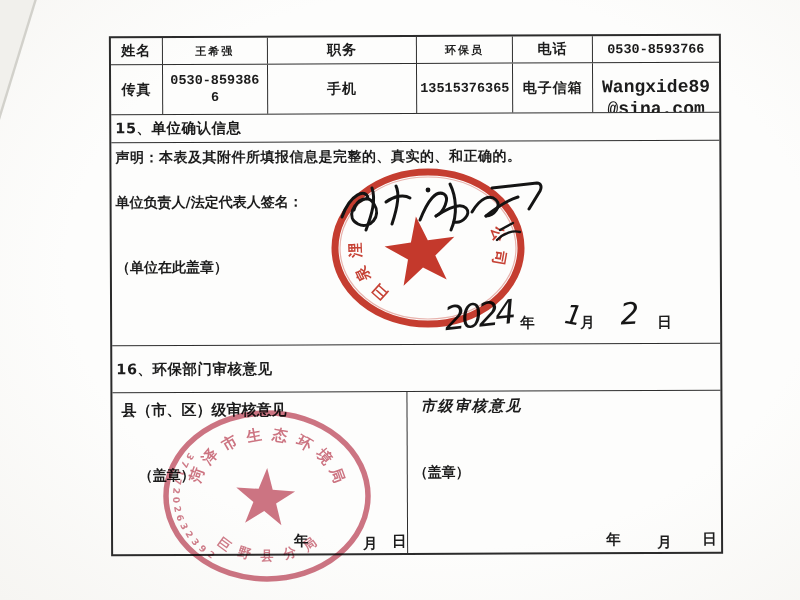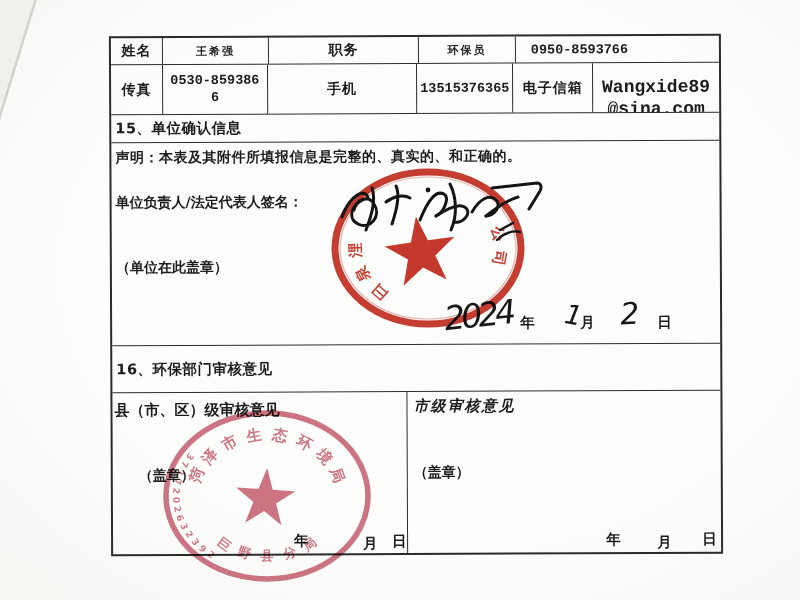--- a/index.html
+++ b/index.html
@@ -25,21 +25,21 @@
   .cell{box-sizing:border-box;border-right:1.6px solid #2e2e2e;display:flex;align-items:center;justify-content:center;text-align:center;overflow:hidden;}
   .cell:last-child{border-right:none;}
   .lbl{font-weight:700;font-size:14px;letter-spacing:1px;}
   .val-cjk{font-weight:700;font-size:11px;letter-spacing:2px;}
   .val-num{font-family:"Liberation Mono","DejaVu Sans Mono",monospace;font-size:13.5px;font-weight:700;letter-spacing:0;}
   .wrap-num{word-break:break-all;line-height:1.25;width:92px;}
   .wrap-mail{word-break:break-all;line-height:1.2;width:114px;font-size:18px;margin-top:22px;}
   .sec-title{font-weight:700;font-size:14.5px;padding-left:4px;display:flex;align-items:center;letter-spacing:0.5px;}
   .abs{position:absolute;}
   .b{font-weight:700;}
-  .f14{font-size:14px;} .f135{font-size:14px;} .f15{font-size:15px;}
+  .f14{font-size:14px;} .f135{font-size:14px;} .f15{font-size:15px;padding-left:7px;}
   .dunit{font-weight:700;font-size:14.5px;letter-spacing:1px;}
   .hw{font-style:italic;color:#161616;font-family:"DejaVu Sans",sans-serif;line-height:1;}
   .hw-year{font-size:33px;letter-spacing:-4px;transform:rotate(-6deg);display:inline-block;}
   .hw-month{font-size:27px;transform:rotate(10deg);display:inline-block;}
   .hw-day{font-size:30px;transform:rotate(-3deg);display:inline-block;}
   svg.seal{position:absolute;mix-blend-mode:multiply;pointer-events:none;}
   svg.sig{position:absolute;pointer-events:none;}
 </style>
 </head>
 <body>
@@ -51,21 +51,22 @@
     <line x1="52" y1="0" x2="6" y2="150" stroke="#d2d1cb" stroke-width="2.4"></line>
   </svg>
 
   <div class="doc-table">
 
     <div class="row" style="height:27px;">
       <div class="cell lbl" style="width:52px;">姓名</div>
       <div class="cell val-cjk" style="width:106px;">王希强</div>
       <div class="cell lbl" style="width:150px;">职务</div>
       <div class="cell val-cjk" style="width:97px;">环保员</div>
-      <div class="cell val-num" style="width:127px;">0950-8593766</div>
+      <div class="cell lbl" style="width:80px;">电话</div>
+      <div class="cell val-num" style="width:127px;">0530-8593766</div>
     </div>
 
     <div class="row" style="height:50px;">
       <div class="cell lbl" style="width:52px;">传真</div>
       <div class="cell val-num" style="width:106px;">
           <span class="wrap-num">0530-8593866</span>
         </div>
       <div class="cell lbl" style="width:150px;">手机</div>
       <div class="cell val-num" style="width:97px;text-align:right;">13515376365</div>
       <div class="cell lbl f135" style="width:80px;">电子信箱</div>

